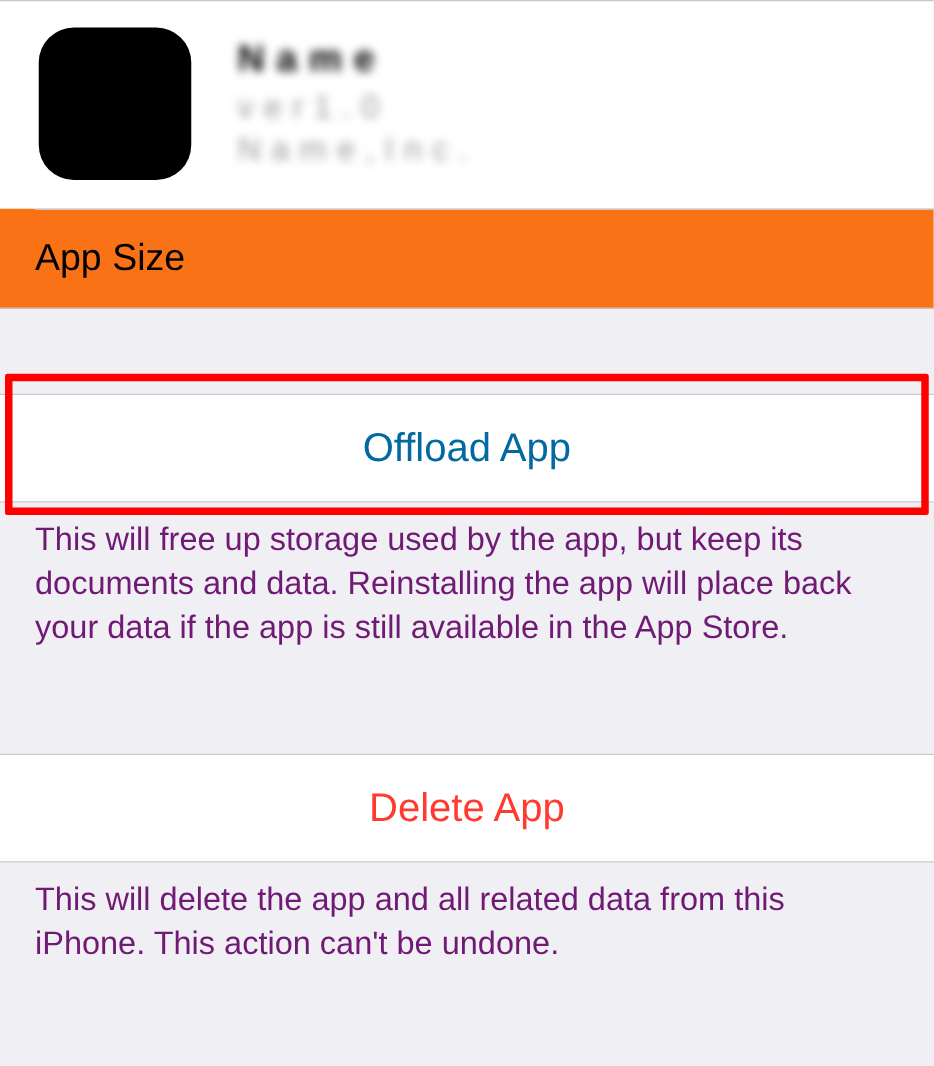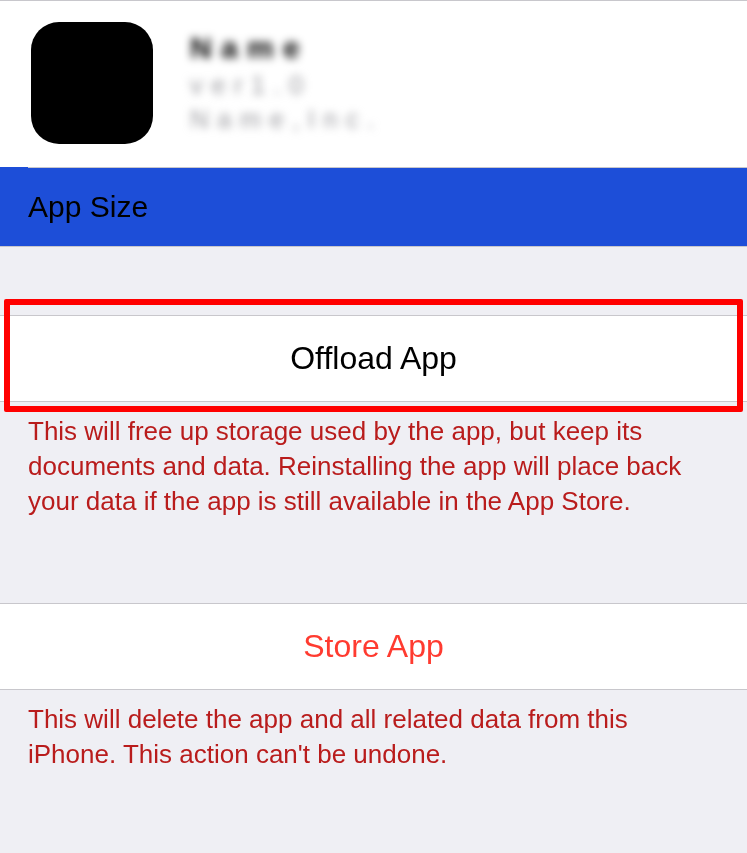--- a/index.html
+++ b/index.html
@@ -60,21 +60,21 @@
     .app-version {
       font-size: 26px;
       margin-bottom: 4px;
     }
     .app-publisher {
       font-size: 26px;
     }
 
     
     .info-group {
-      background: #1d4ed8;
+      background: #f97316;
       border-bottom: 1px solid #c8c7cc;
     }
     .info-row {
       border-top: 1px solid #c8c7cc;
       margin-left: 28px;
       padding: 22px 28px 22px 0;
       display: flex;
       justify-content: space-between;
       align-items: center;
     }
@@ -92,21 +92,21 @@
       margin-top: 68px;
     }
     .action-row {
       background: #fff;
       border-top: 1px solid #c8c7cc;
       border-bottom: 1px solid #c8c7cc;
       text-align: center;
       padding: 24px 0;
       font-size: 32px;
     }
-    .action-blue { color: #000000; }
+    .action-blue { color: #0369a1; }
     .action-red  { color: #ff3b30; }
 
     
     .highlight-wrapper {
       position: relative;
     }
     .highlight-box {
       position: absolute;
       pointer-events: none;
       border: 6px solid #ff0000;
@@ -114,21 +114,21 @@
       left: 4px;
       right: 4px;
       top: -16px;
       bottom: -10px;
     }
 
     .footer-note {
       padding: 12px 28px 16px 28px;
       font-size: 26px;
       line-height: 1.35;
-      color: #b91c1c;
+      color: #701a75;
     }
 
     .gap-68 { height: 68px; }
 
   </style>
 </head>
 <body>
 
 <div class="app-card">
   <span class="app-icon-wrap">
@@ -151,14 +151,14 @@
 <div class="action-section">
   <div class="highlight-wrapper">
     <div class="action-row action-blue">Offload App</div>
     <span class="highlight-box"></span>
   </div>
   <div class="footer-note">This will free up storage used by the app, but keep its documents and data. Reinstalling the app will place back your data if the app is still available in the App Store.</div>
 </div>
 
 <div class="gap-68"></div>
 
-<div class="action-row action-red">Store App</div>
+<div class="action-row action-red">Delete App</div>
 <div class="footer-note">This will delete the app and all related data from this iPhone. This action can't be undone.</div>
 
 </body></html>

